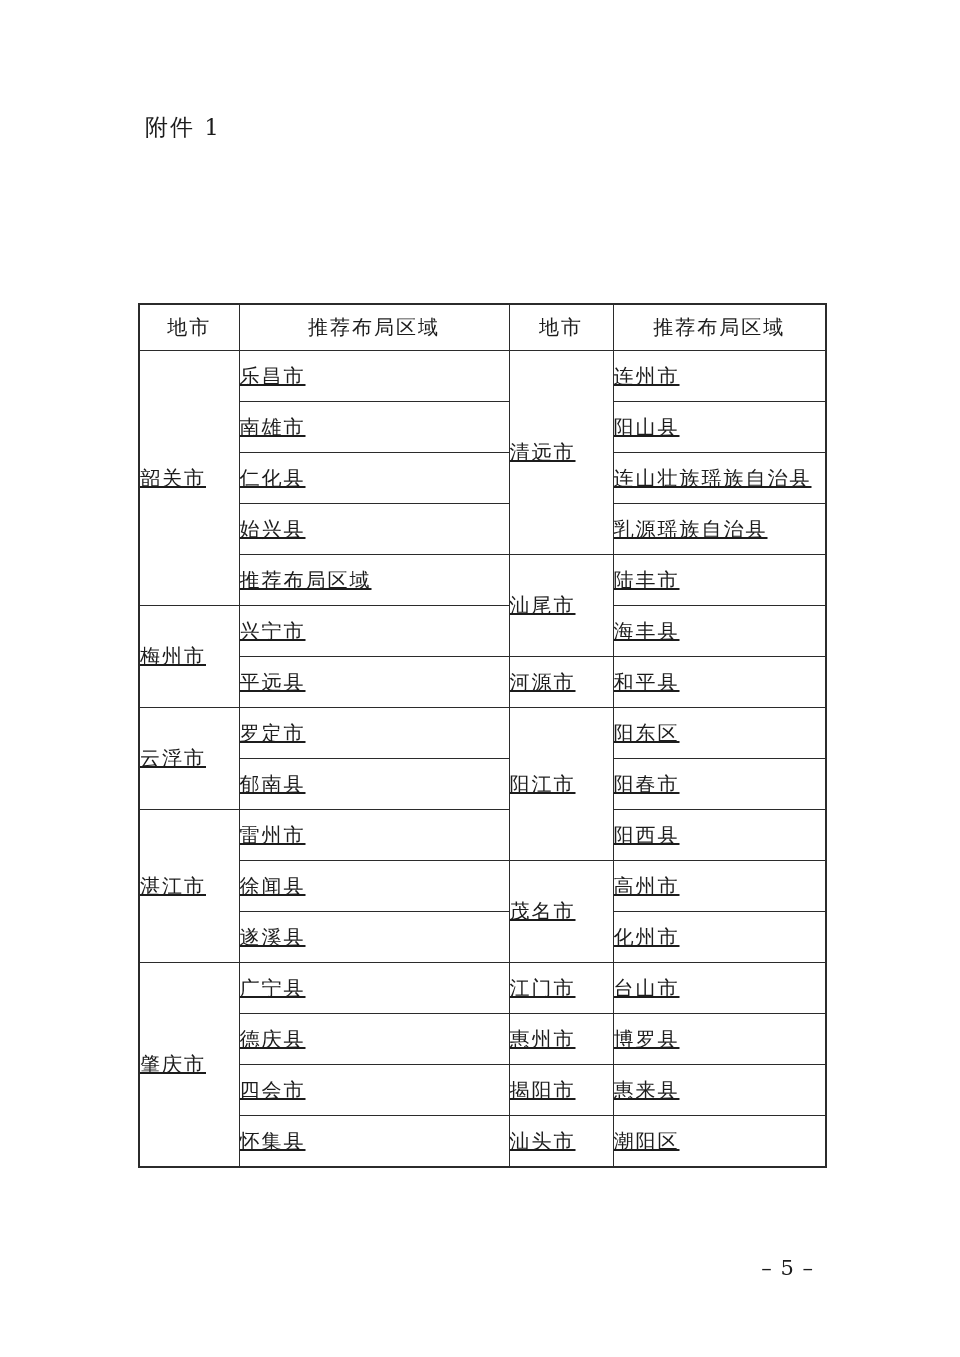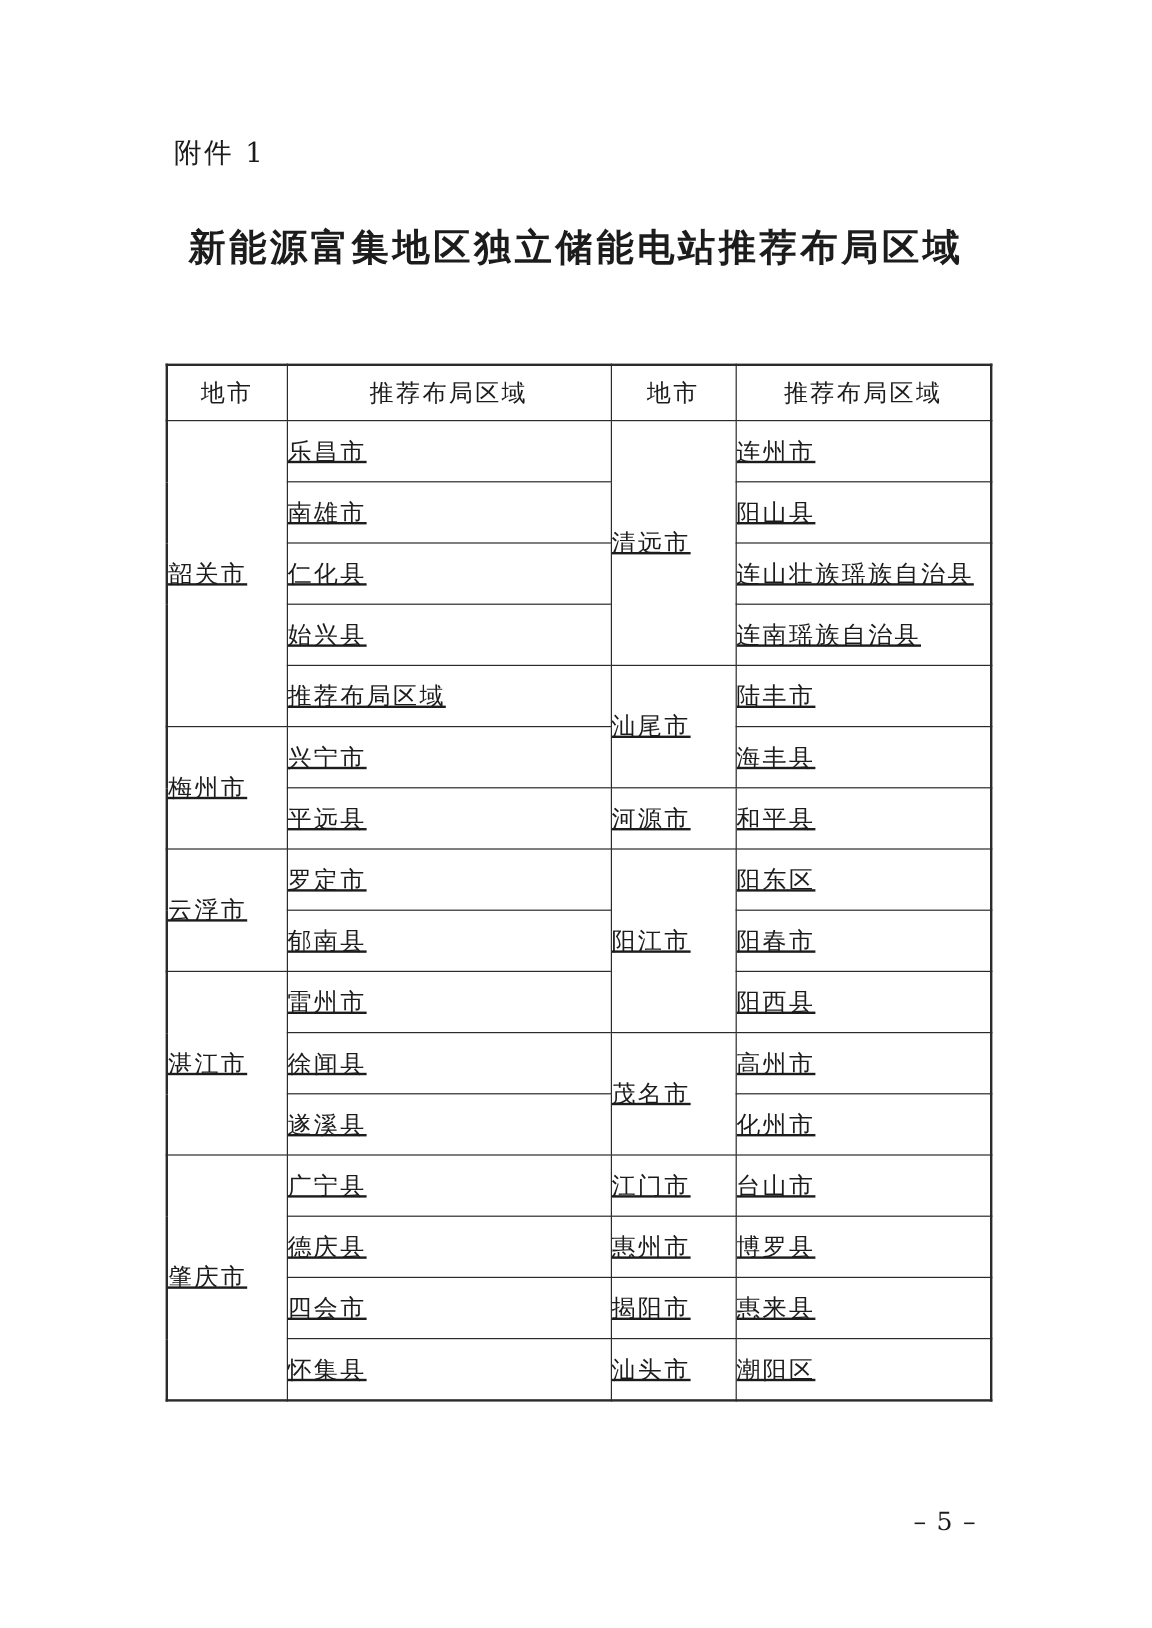--- a/index.html
+++ b/index.html
@@ -69,21 +69,20 @@
     letter-spacing: 1px;
   }
 </style>
 </head>
 <body>
 
 <div class="page">
 
   <div class="attachment">附件 1</div>
 
-  <h1 class="doc-title">新能源富集地区独立储能电站推荐布局区域</h1>
 
   <table class="layout-table">
     <colgroup>
       <col style="width:100px">
       <col style="width:270px">
       <col style="width:104px">
       <col style="width:213px">
     </colgroup>
     <thead>
       <tr>
@@ -103,21 +102,21 @@
         <tr>
           <td>南雄市</td>
           <td>阳山县</td>
         </tr>
         <tr>
           <td>仁化县</td>
           <td>连山壮族瑶族自治县</td>
         </tr>
         <tr>
           <td>始兴县</td>
-          <td>连南瑶族自治县</td>
+          <td>乳源瑶族自治县</td>
         </tr>
         <tr>
           <td>推荐布局区域</td>
           <td rowspan="2">汕尾市</td>
           <td>陆丰市</td>
         </tr>
         <tr>
           <td rowspan="2">梅州市</td>
           <td>兴宁市</td>
           <td>海丰县</td>

